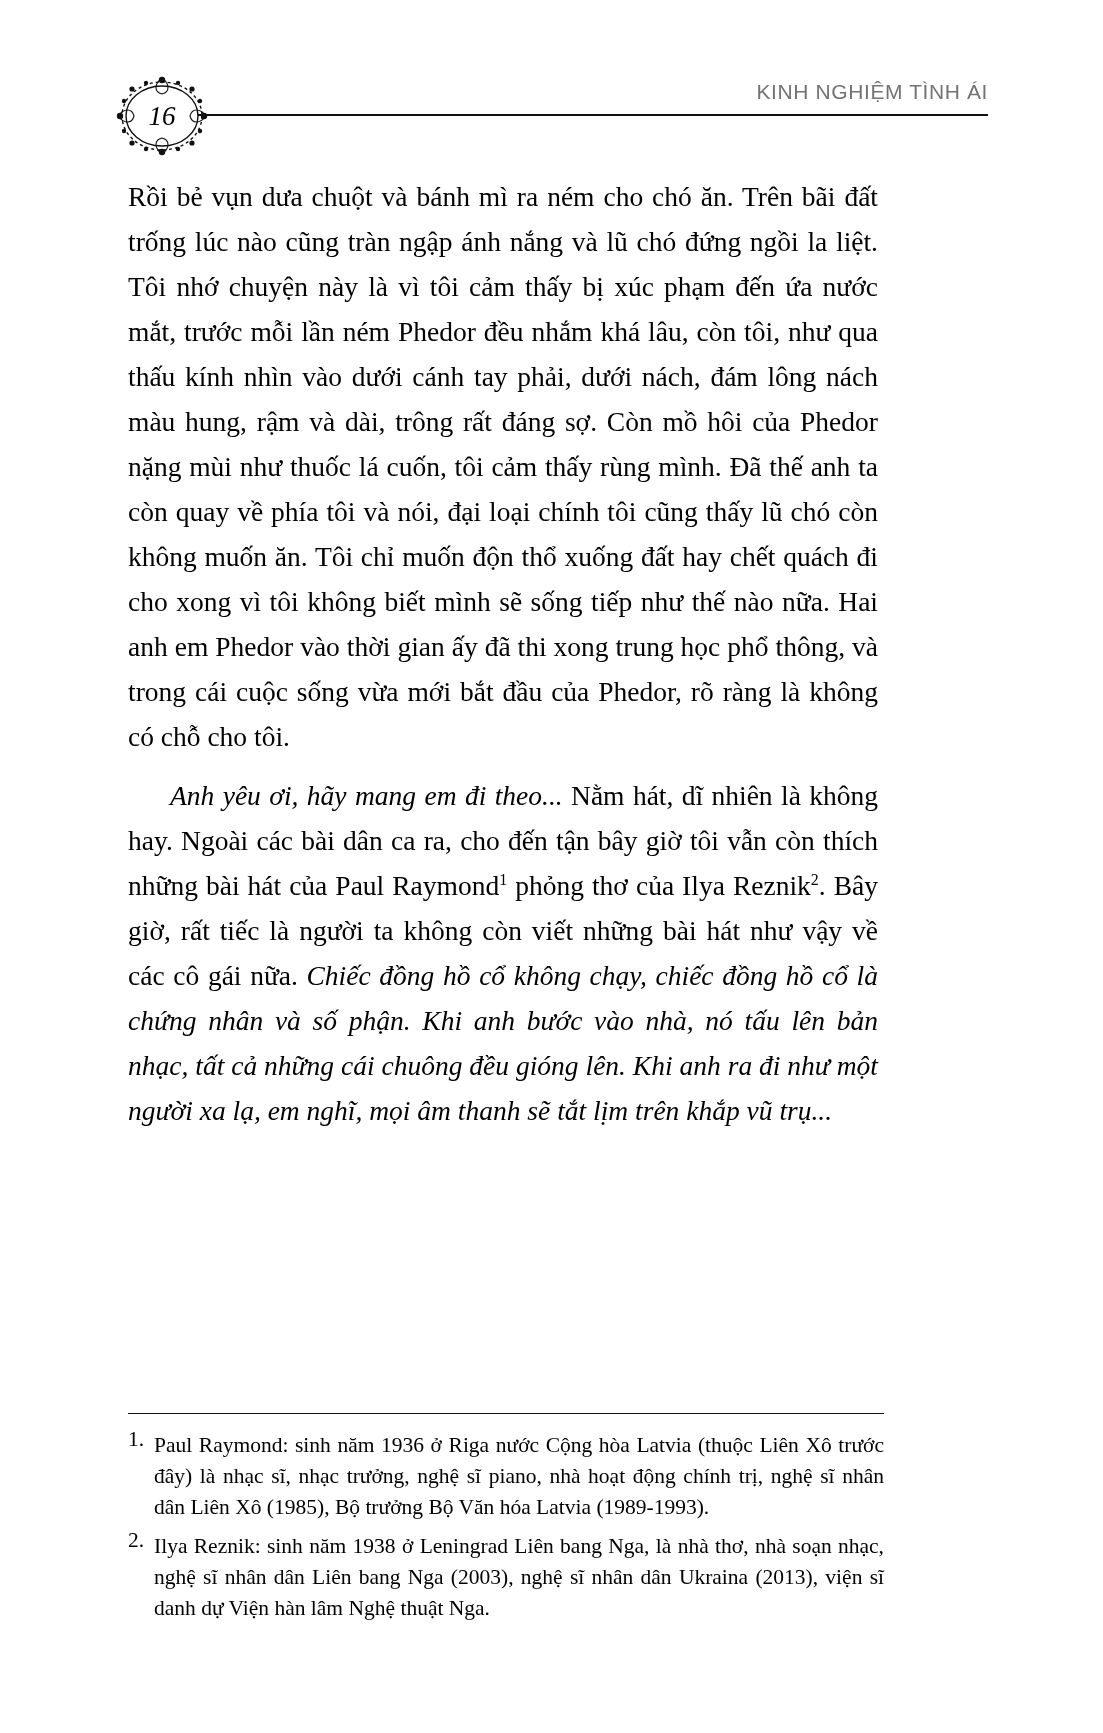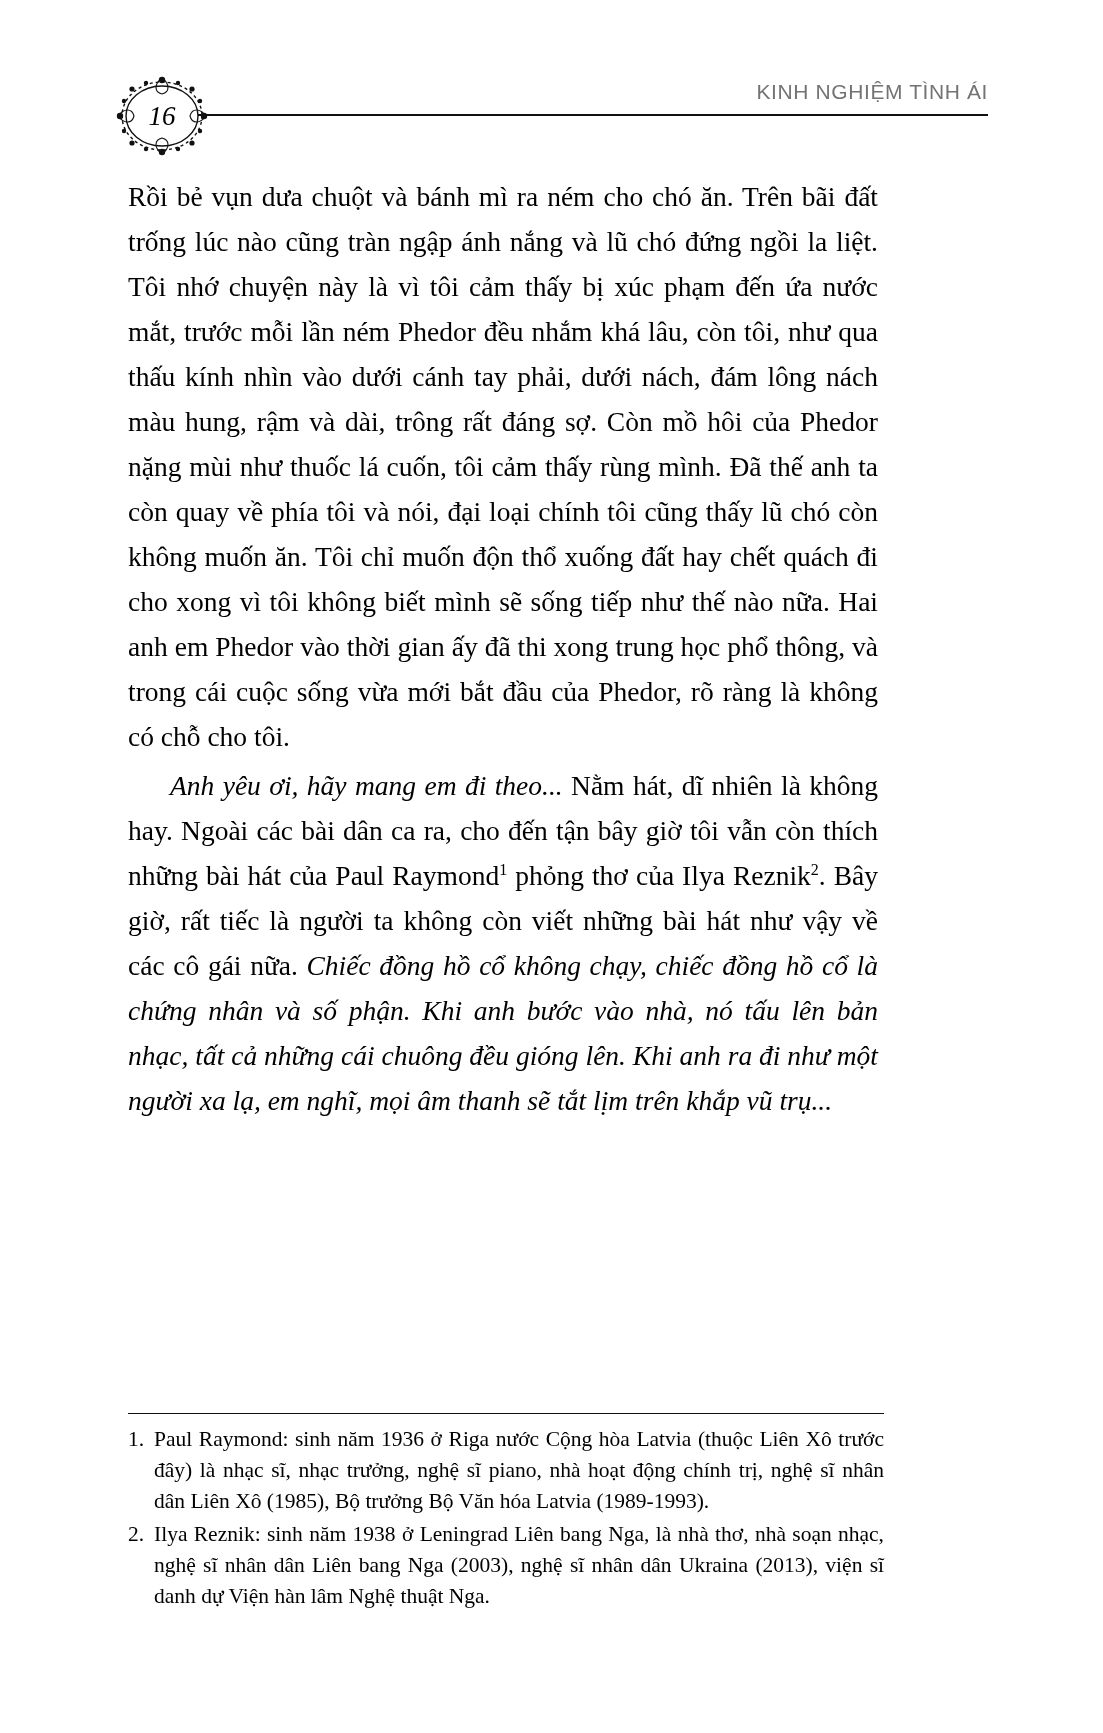--- a/index.html
+++ b/index.html
@@ -76,21 +76,21 @@
   p.para {
     margin: 0 0 0 0;
     font-size: 27.5px;
     line-height: 45px;
     text-align: justify;
     text-justify: inter-word;
     hyphens: none;
   }
   p.indent {
     text-indent: 42px;
-    margin-top: 4px;
+    margin-top: 14px;
   }
   .italic {
     font-style: italic;
   }
   sup.fn {
     font-size: 16px;
     vertical-align: super;
     line-height: 0;
   }
 
@@ -113,20 +113,21 @@
     text-align: justify;
     margin-bottom: 2px;
   }
   .fn-num {
     flex: 0 0 auto;
     width: 26px;
   }
   .fn-text {
     flex: 1 1 auto;
     text-align: justify;
+    margin-top: 6px;
   }
 </style>
 </head>
 <body>
 
 <div class="page">
 
   <div class="header">
     <div class="header-rule"></div>
 

